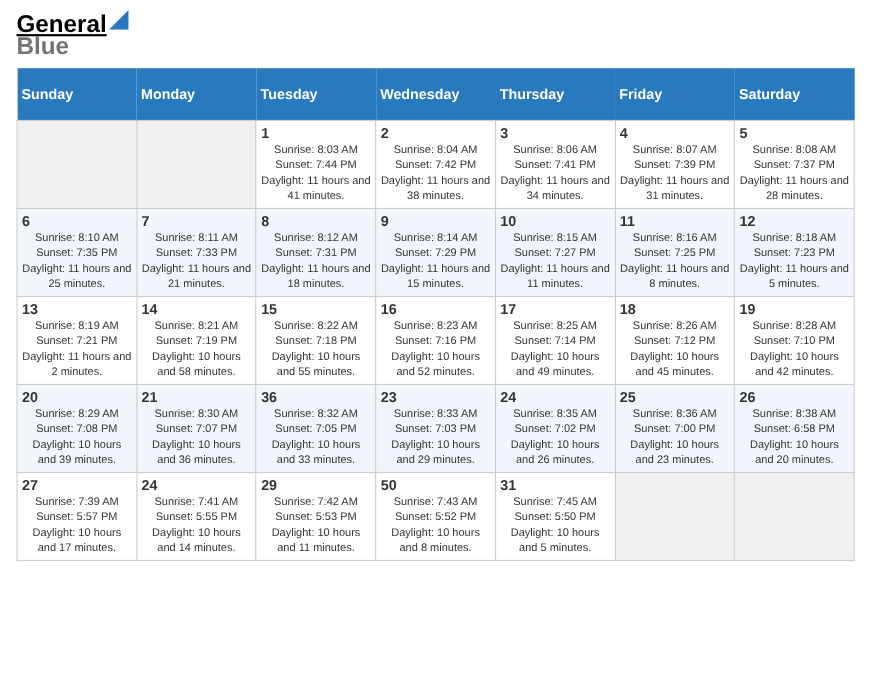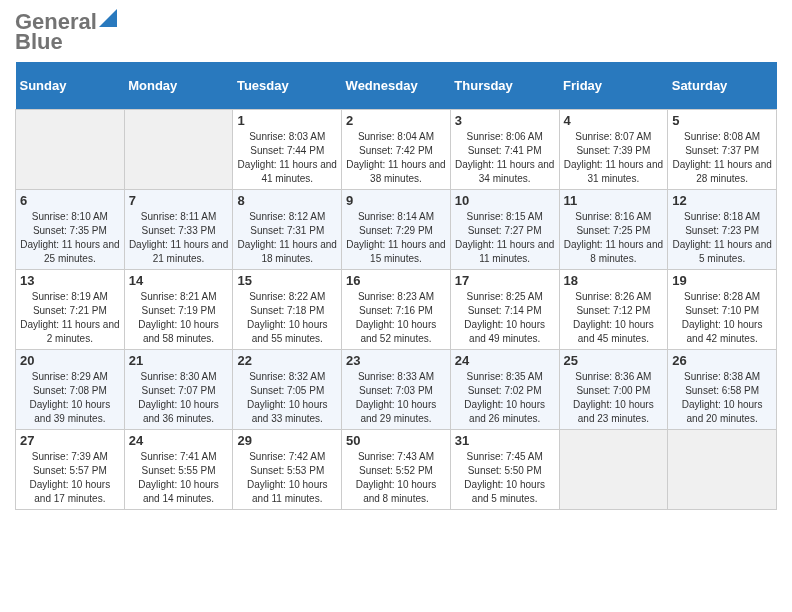--- a/index.html
+++ b/index.html
@@ -20,21 +20,22 @@
       display: flex;
       align-items: center;
     }
     .logo-text {
       font-size: 22px;
       font-weight: bold;
       color: #333;
       line-height: 1.1;
     }
     .logo-text span {
-      color: #737373;
+      color: #000000;
+      text-decoration: underline;
     }
     .title-area {
       text-align: right;
     }
     .month-title {
       font-size: 36px;
       font-weight: bold;
       color: #333;
     }
     .location {
@@ -208,21 +209,21 @@
       <tr>
         <td>
           <span class="day-num">20</span>
           <div class="day-info">Sunrise: 8:29 AM<br>Sunset: 7:08 PM<br>Daylight: 10 hours and 39 minutes.</div>
         </td>
         <td>
           <span class="day-num">21</span>
           <div class="day-info">Sunrise: 8:30 AM<br>Sunset: 7:07 PM<br>Daylight: 10 hours and 36 minutes.</div>
         </td>
         <td>
-          <span class="day-num">22</span>
+          <span class="day-num">36</span>
           <div class="day-info">Sunrise: 8:32 AM<br>Sunset: 7:05 PM<br>Daylight: 10 hours and 33 minutes.</div>
         </td>
         <td>
           <span class="day-num">23</span>
           <div class="day-info">Sunrise: 8:33 AM<br>Sunset: 7:03 PM<br>Daylight: 10 hours and 29 minutes.</div>
         </td>
         <td>
           <span class="day-num">24</span>
           <div class="day-info">Sunrise: 8:35 AM<br>Sunset: 7:02 PM<br>Daylight: 10 hours and 26 minutes.</div>
         </td>

